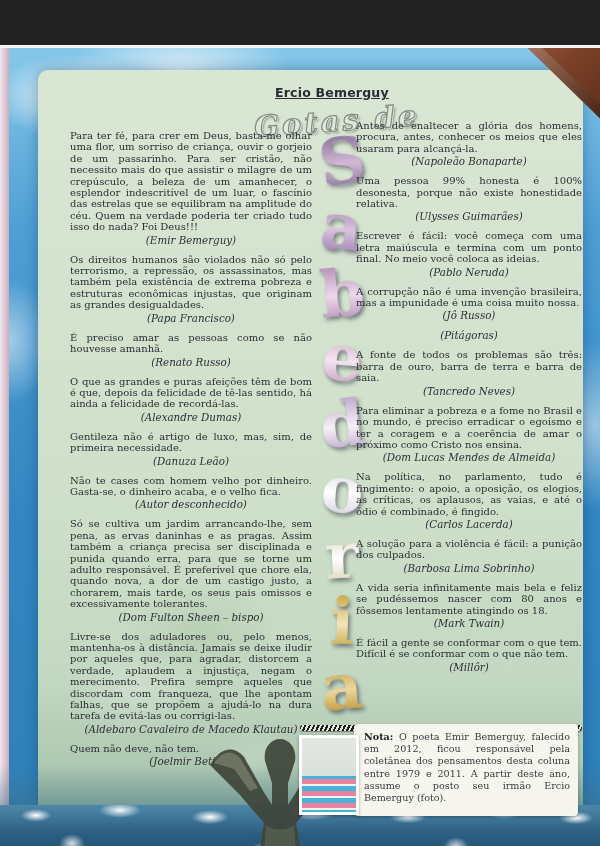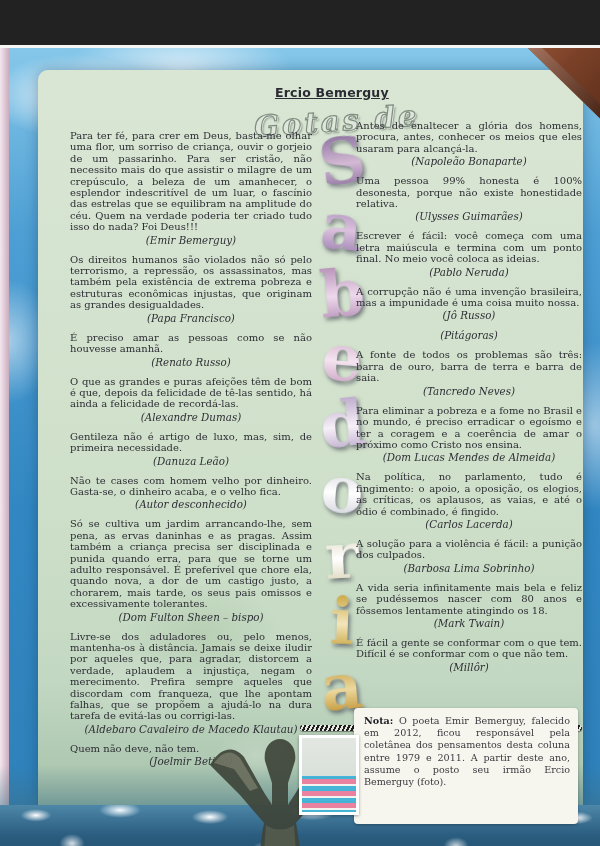--- a/index.html
+++ b/index.html
@@ -44,21 +44,21 @@
     filter:drop-shadow(2px 3px 2px rgba(40,40,60,.55));}
   .col{position:absolute;z-index:4;color:#2e2e35;}
   .col-left{left:32px;top:60px;width:242px;}
   .col-right{left:318px;top:50px;width:226px;}
   .quote{margin:0 0 8px 0;}
   .qtext{margin:0;font-size:10px;line-height:11.4px;text-align:justify;}
   .qauthor{margin:1px 0 0 0;font-size:10.3px;line-height:12px;font-style:italic;text-align:center;}
   .rope{position:absolute;left:300px;top:680px;width:282px;height:6px;z-index:5;border-radius:3px;
     background:repeating-linear-gradient(115deg,#1d1d1d 0 2px,#e8e8e0 2px 4px);
     box-shadow:0 1px 1px rgba(0,0,0,.4);}
-  .notebox{position:absolute;left:354px;top:663px;width:224px;height:116px;z-index:5;
+  .notebox{position:absolute;left:354px;top:679px;width:224px;height:92px;z-index:5;
     background:#f7f6ee;border-radius:4px;box-shadow:0 1px 3px rgba(0,0,0,.3);
     padding:7px 8px 6px 10px;box-sizing:border-box;
     font-size:9.6px;line-height:12.2px;color:#3a3a40;text-align:justify;}
   .notebox b{color:#1d1d26;}
   .photo{position:absolute;left:299px;top:690px;width:60px;height:80px;z-index:6;
     border:3px solid #fff;box-shadow:0 1px 3px rgba(0,0,0,.35);box-sizing:border-box;
     background:
       radial-gradient(16px 11px at 50% 16%, #d4cec2 55%, rgba(0,0,0,0) 58%),
       radial-gradient(13px 16px at 50% 33%, #dca87f 58%, rgba(0,0,0,0) 62%),
       linear-gradient(rgba(0,0,0,0) 0 52%, rgba(0,0,0,0) 52%),

